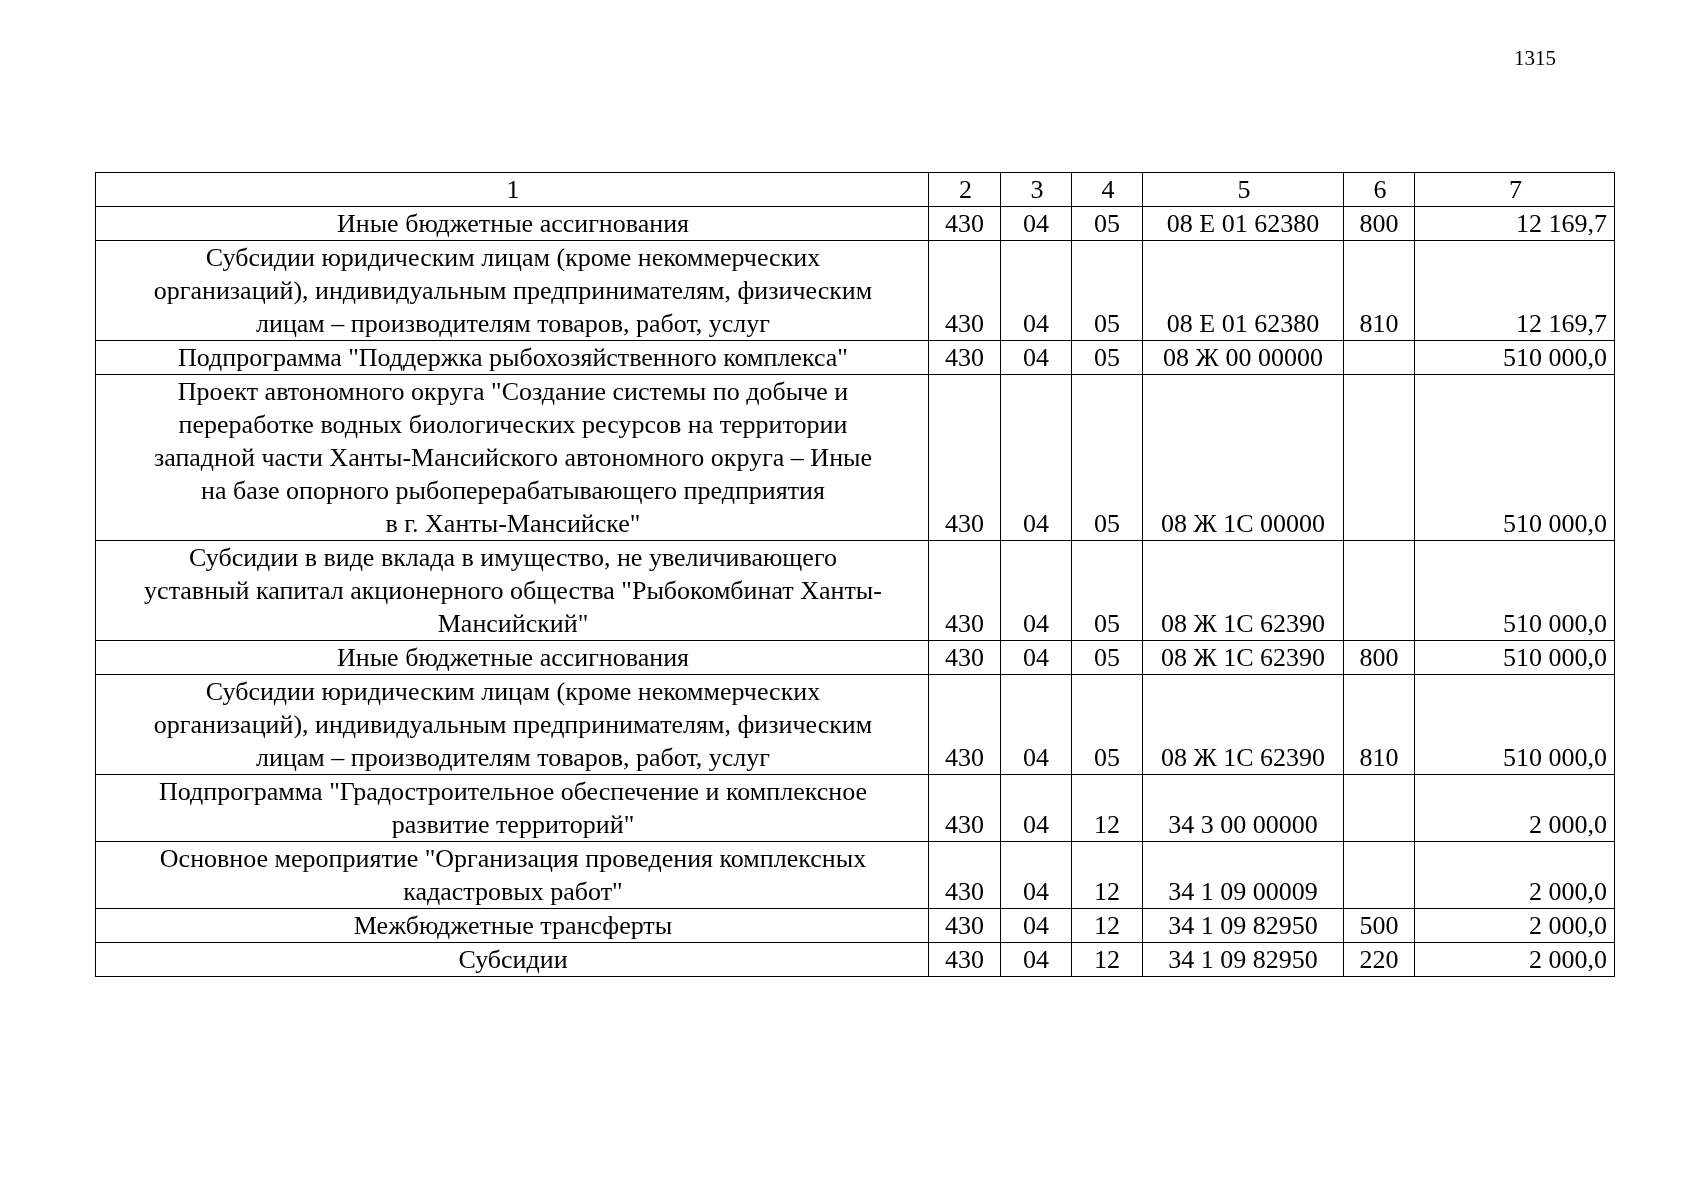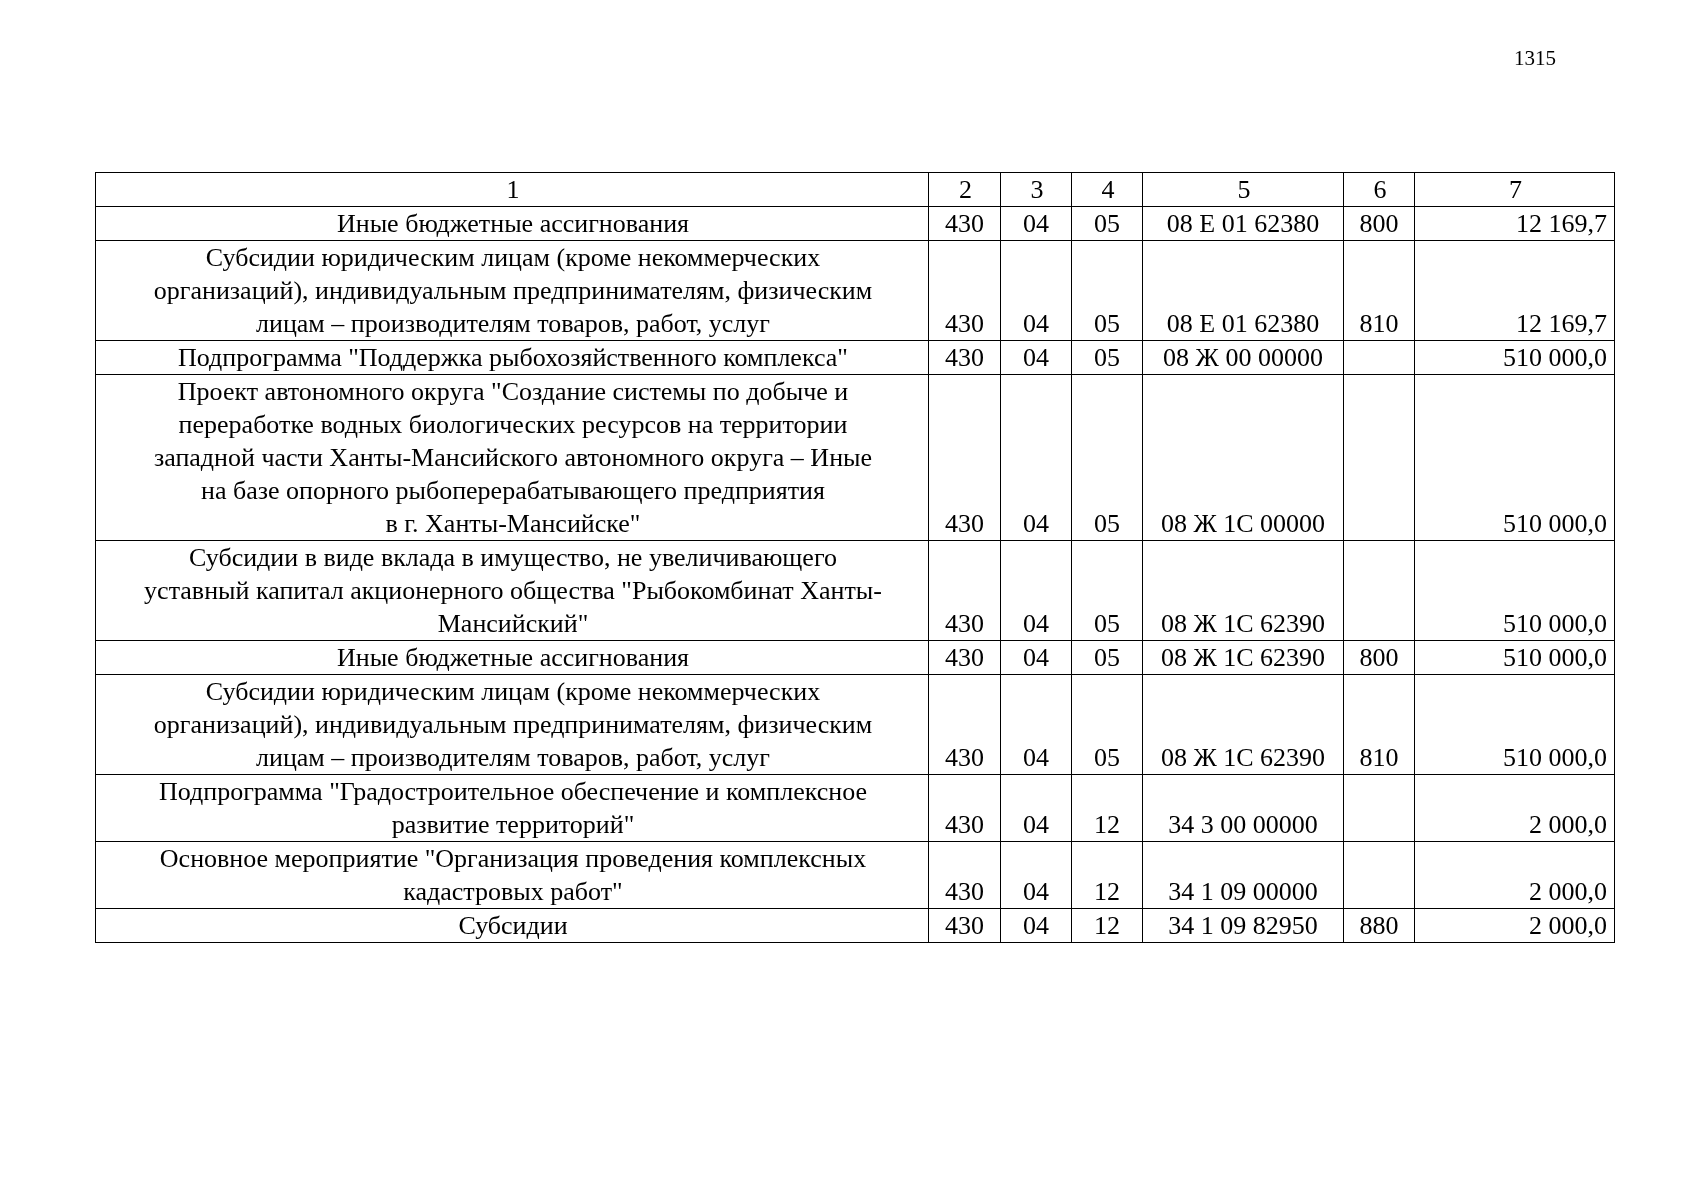--- a/index.html
+++ b/index.html
@@ -143,29 +143,40 @@
         <td class="r">2 000,0</td>
       </tr>
       <tr style="height: 67px;">
         <td class="desc">
           <div>Основное мероприятие "Организация проведения комплексных</div>
           <div>кадастровых работ"</div>
         </td>
         <td class="c">430</td>
         <td class="c">04</td>
         <td class="c">12</td>
-        <td class="c">34 1 09 00000</td>
+        <td class="c">34 1 09 00009</td>
         <td class="c"></td>
+        <td class="r">2 000,0</td>
+      </tr>
+      <tr style="height: 34px;">
+        <td class="desc">
+          <div>Межбюджетные трансферты</div>
+        </td>
+        <td class="c">430</td>
+        <td class="c">04</td>
+        <td class="c">12</td>
+        <td class="c">34 1 09 82950</td>
+        <td class="c">500</td>
         <td class="r">2 000,0</td>
       </tr>
       <tr style="height: 33px;">
         <td class="desc">
           <div>Субсидии</div>
         </td>
         <td class="c">430</td>
         <td class="c">04</td>
         <td class="c">12</td>
         <td class="c">34 1 09 82950</td>
-        <td class="c">880</td>
+        <td class="c">220</td>
         <td class="r">2 000,0</td>
       </tr>
     </tbody>
 </table>
 
 </body></html>

